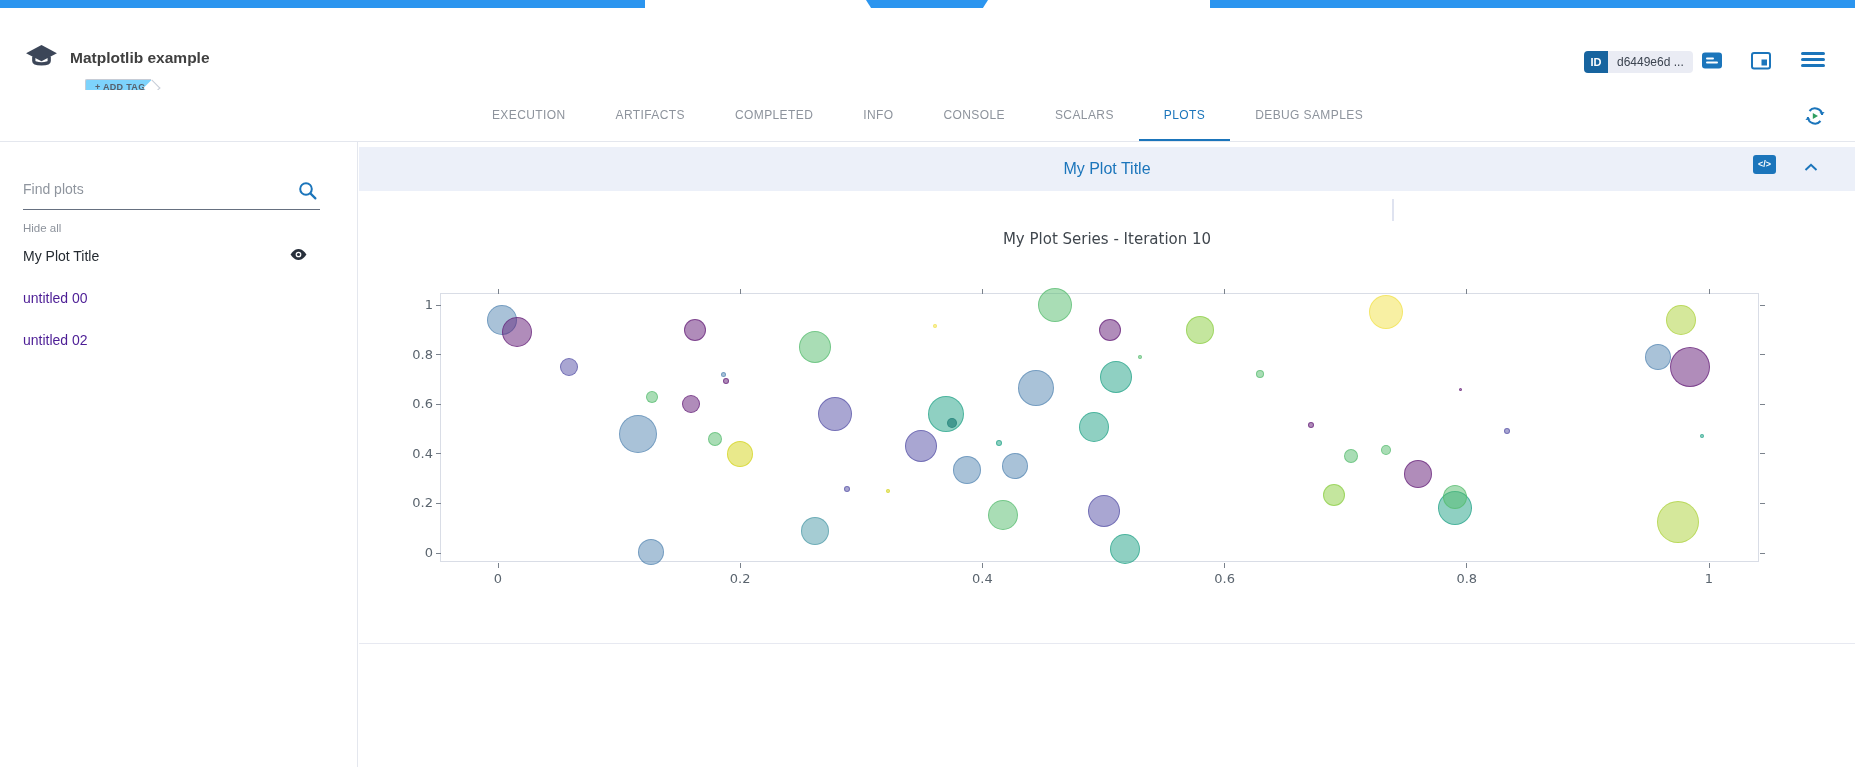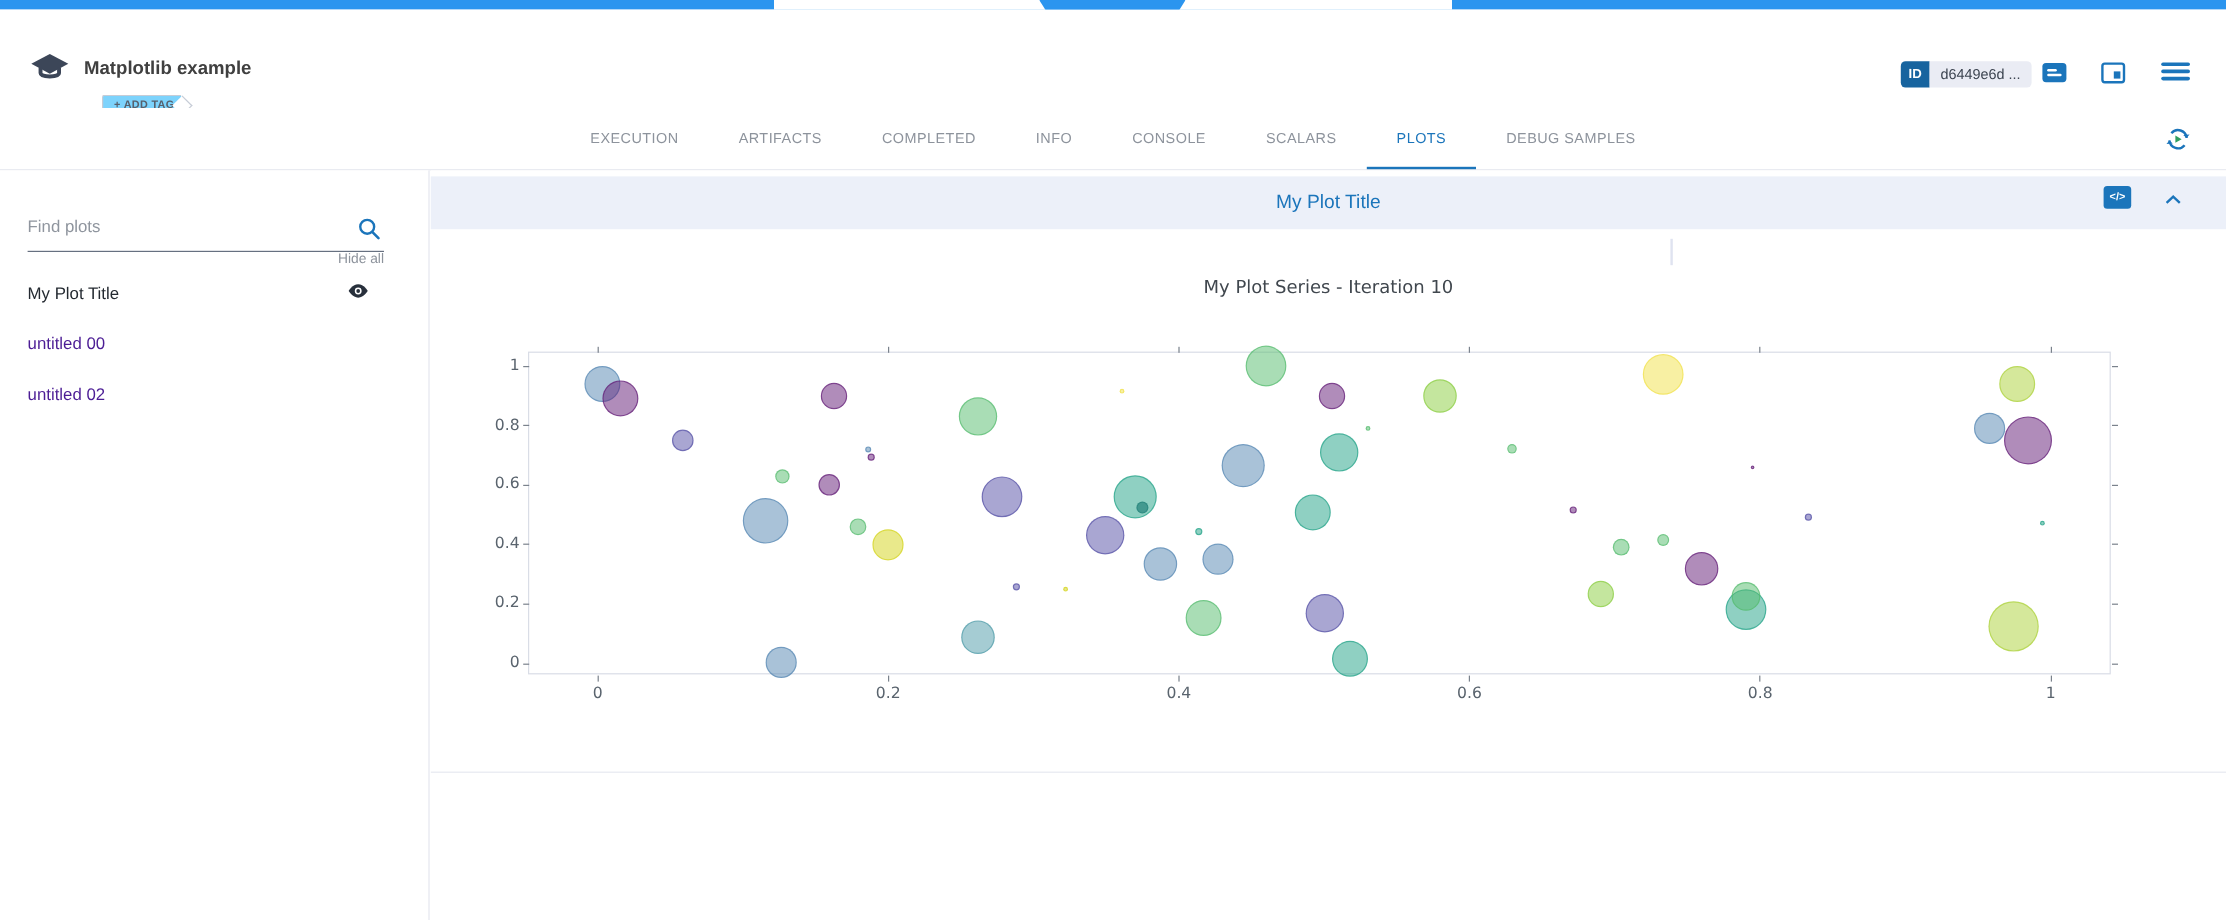--- a/index.html
+++ b/index.html
@@ -38,21 +38,21 @@
     cursor:pointer; white-space:nowrap;text-align:center; }
   .tab.active { color:#1b75bb; border-bottom:2px solid #1b75bb; }
   .refresh-btn { position:absolute; right:28px; top:104px; width:24px; height:24px; cursor:pointer; }
 
   
   .sidebar { position:absolute; left:0; top:142px; width:358px; height:625px; background:#fff;
     border-right:1px solid #e4e7ee; padding:38px 37px 0 23px; }
   .search-row { position:relative; border-bottom:1px solid #667080; padding-bottom:11px; }
   .search-placeholder { font-size:14px; color:#8f959e; }
   .search-row svg { position:absolute; right:2px; top:0; }
-  .hide-all { text-align:right; font-size:11.5px; color:#8d939c; margin-top:0; cursor:pointer; }
+  .hide-all { font-size:11.5px; color:#8d939c; margin-top:12px; cursor:pointer; }
   .plot-row { position:relative; height:40px; display:flex; align-items:center; font-size:14px;
     color:#4c1d95; cursor:pointer; margin-top:2px; }
   .plot-row.active { color:#242a31; }
   .plot-row .eye { position:absolute; right:12px; top:12px; }
 
   
   .main { position:absolute; left:359px; top:142px; width:1496px; height:625px; background:#fff; }
   .plot-header { position:absolute; left:0; top:5px; width:1496px; height:44px; background:#ecf0f9;
     display:flex; align-items:center; justify-content:center; }
   .plot-header-title { font-size:16px; color:#1b75bb; }

